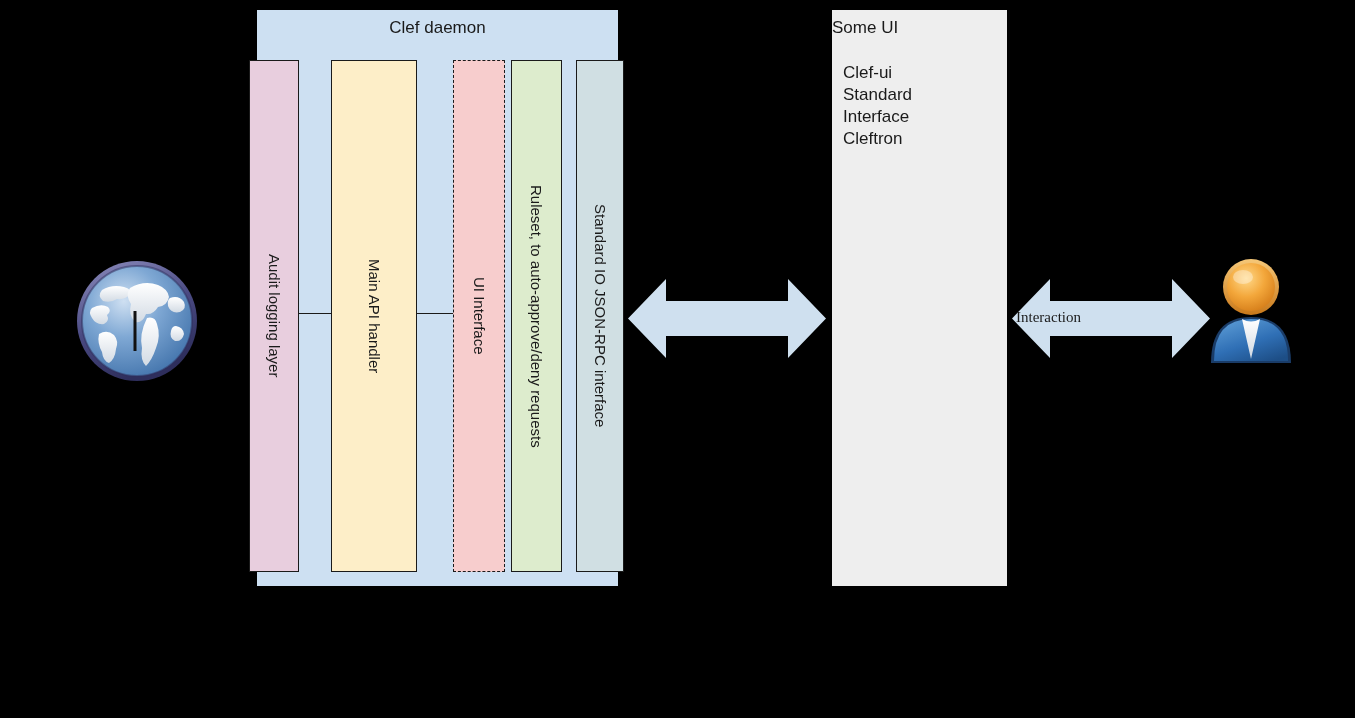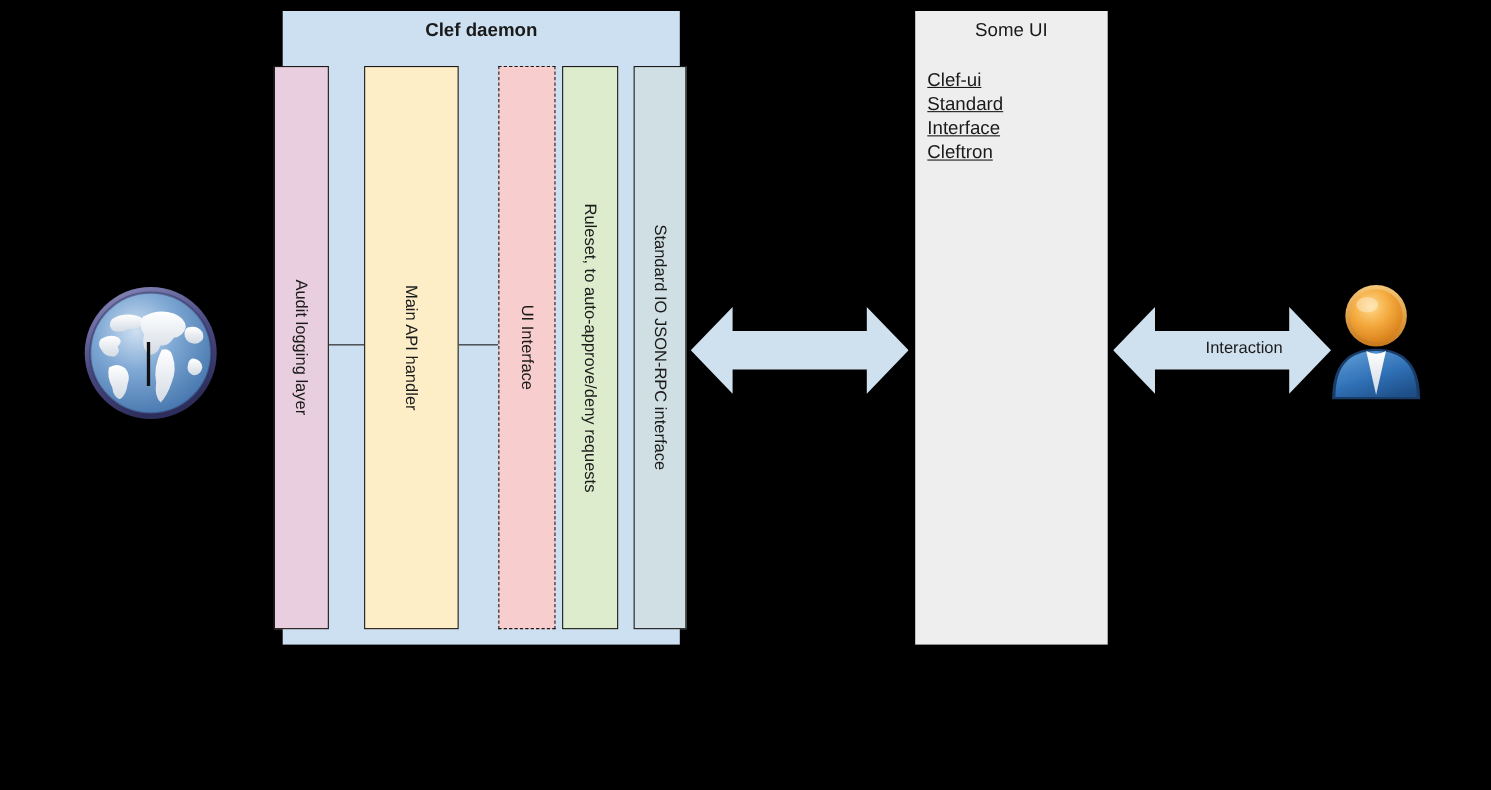--- a/index.html
+++ b/index.html
@@ -34,21 +34,20 @@
   }
   #clef-daemon-title {
     position: absolute;
     left: 257px;
     top: 18px;
     width: 361px;
     text-align: center;
     font-size: 17px;
     color: #1a1a1a;
     white-space: nowrap;
-    font-weight: bold;
   }
 
   
   .connector {
     position: absolute;
     height: 0;
     border-top: 1px solid #1a1a1a;
     top: 313px;
   }
 
@@ -86,52 +85,51 @@
     width: 175px;
     height: 576px;
     background: #eeeeee;
     box-sizing: border-box;
   }
   #some-ui-title {
     position: absolute;
     left: 832px;
     top: 18px;
     width: 175px;
-    text-align: center;
     font-size: 17px;
     white-space: nowrap;
   }
   #some-ui-list {
     position: absolute;
     left: 843px;
     top: 62px;
     width: 160px;
     font-size: 17px;
     line-height: 22px;
   }
-  #some-ui-list div { white-space: nowrap; text-decoration: underline; }
+  #some-ui-list div { white-space: nowrap; }
 
   
   .arrow-wrap {
     position: absolute;
     top: 277px;
     height: 83px;
   }
   .arrow-wrap svg { display: block; }
   .arrow-label {
     position: absolute;
     font-size: 15px;
     line-height: 20px;
     color: #1a1a1a;
     white-space: nowrap;
   }
   #arrow-stdio  { left: 628px; width: 198px; }
   #arrow-stdio-label { left: 657px; top: 297px; }
   #arrow-user   { left: 1012px; width: 198px; }
-  #arrow-user-label  { left: 1096px; top: 307px; }
+  #arrow-user-label  { left: 1016px; top: 307px; font-family: Liberation Serif, serif; }
 
   
   #globe-icon {
     position: absolute;
     left: 72px;
     top: 256px;
     width: 130px;
     height: 130px;
   }
   #user-icon {

